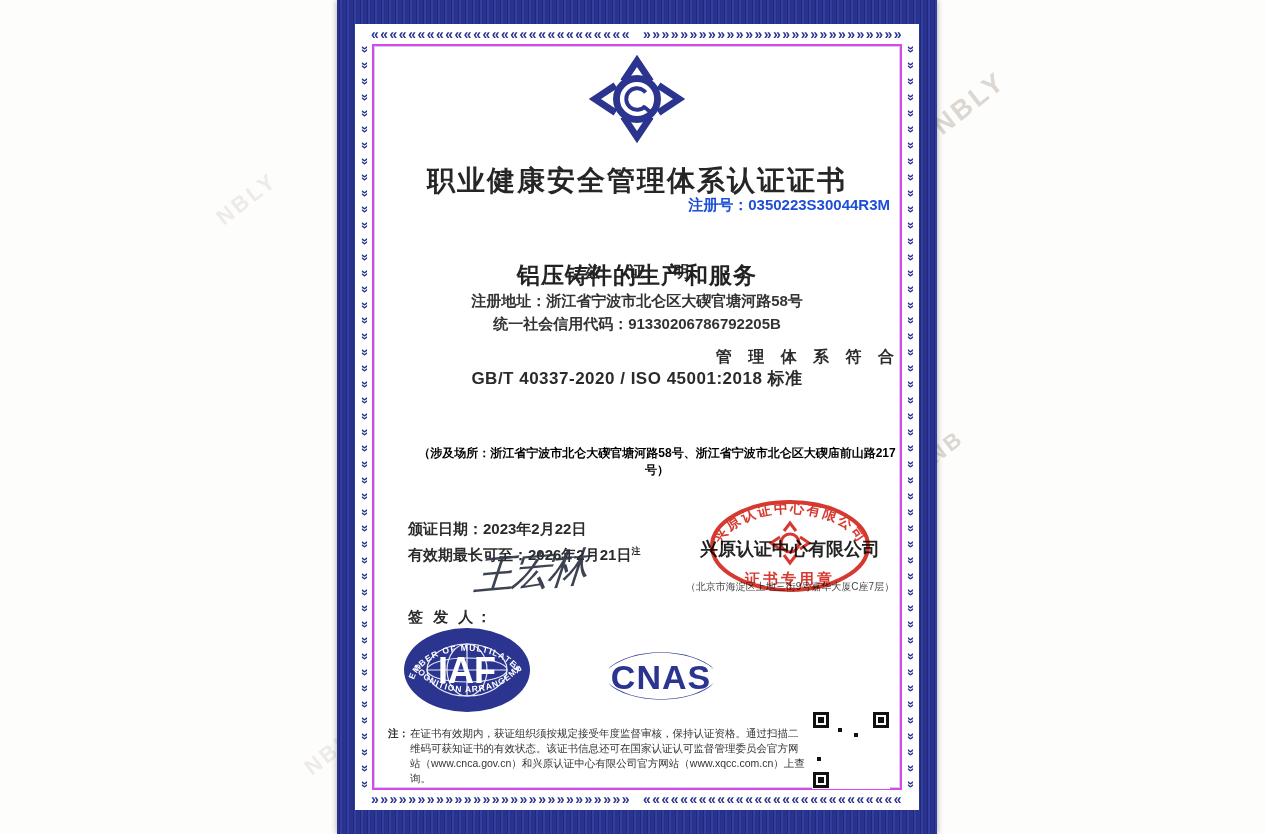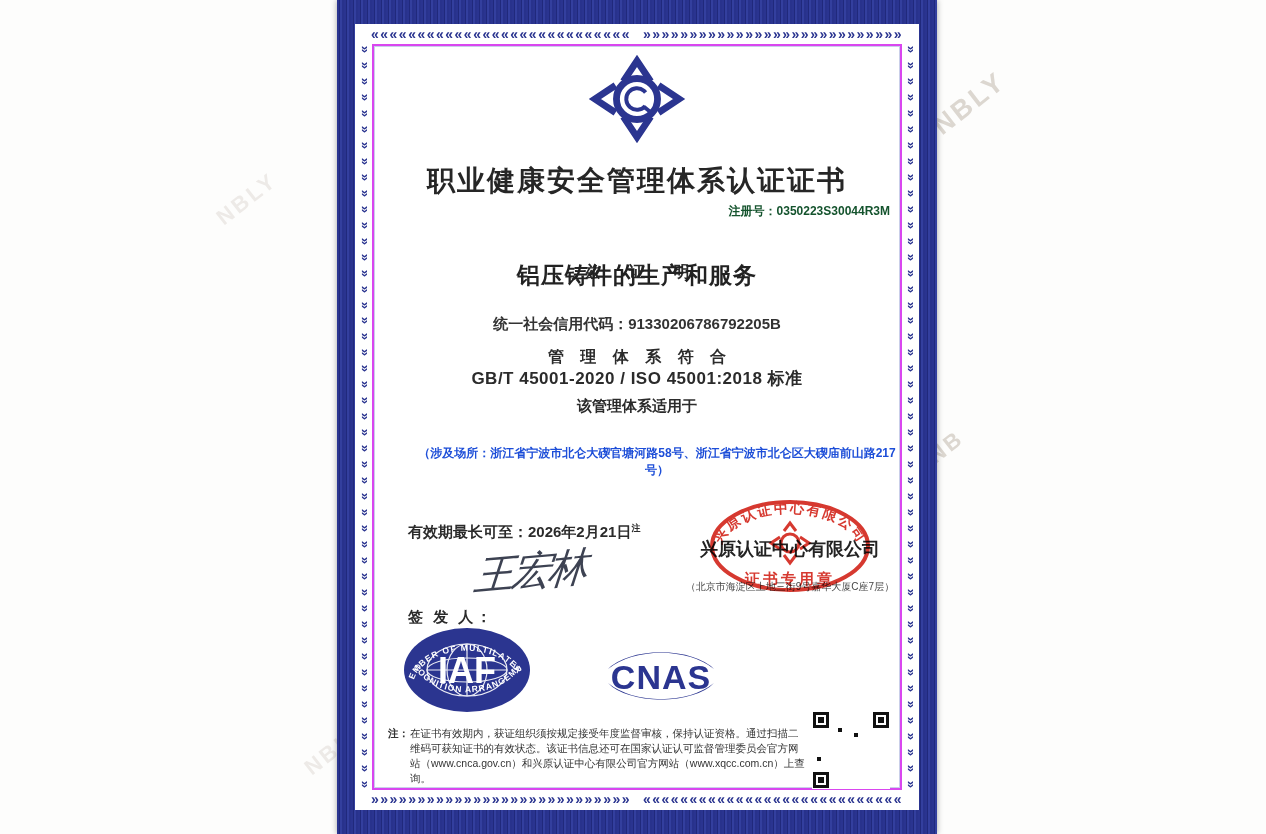--- a/index.html
+++ b/index.html
@@ -25,31 +25,31 @@
   .chevcol-left{left:2px;}
   .chevcol-right{right:2px;}
   .chevcol span{display:block;height:15px;transform:rotate(-90deg);}
   
   .content{position:absolute;left:17px;right:17px;top:20px;bottom:20px;
            border:2px solid #d946ef;box-shadow:inset 0 0 0 1px #c9cfe9;}
   .abs{position:absolute;}
   .ctr{left:0;right:0;text-align:center;}
   
   .title{top:116px;font-size:28px;font-weight:bold;letter-spacing:2px;color:#262626;}
-  .regno{top:157px;right:10px;font-size:12px;font-weight:bold;color:#14532d;}
+  .regno{top:150px;right:10px;font-size:15px;font-weight:bold;color:#1d4ed8;}
   .certify{top:196px;font-size:16px;font-weight:bold;letter-spacing:12px;text-indent:12px;margin-top:20px;}
   .company{top:214px;font-size:23px;font-weight:bold;letter-spacing:1px;color:#222;}
   .line15{font-size:15px;font-weight:600;color:#333;}
   .addr{top:246px;}
   .credit{top:269px;}
-  .conform{top:301px;font-size:16px;font-weight:bold;letter-spacing:6px;text-indent:6px;}
+  .conform{top:301px;font-size:16px;font-weight:bold;letter-spacing:6px;text-indent:6px;text-align:right;}
   .standard{top:321px;font-size:17px;font-weight:bold;letter-spacing:.5px;}
   .scopehead{top:351px;font-size:15px;font-weight:bold;}
   .scope{top:371px;font-size:16px;font-weight:bold;}
-  .sites{top:399px;font-size:12px;font-weight:bold;color:#1d4ed8;padding-left:40px;}
+  .sites{top:399px;font-size:12px;font-weight:bold;color:#000000;padding-left:40px;}
   .dates{left:34px;top:471px;font-size:15px;font-weight:bold;line-height:23px;text-align:left;}
   .sup{font-size:9px;vertical-align:super;}
   .signer{left:34px;top:527px;font-size:15px;font-weight:bold;letter-spacing:3px;margin-top:35px;}
   .signature{left:100px;top:498px;font-family:"DejaVu Serif",serif;font-style:italic;
              font-size:40px;color:#2d3344;transform:rotate(-5deg) skewX(-10deg);letter-spacing:-3px;opacity:.92;}
   .issuer{left:306px;width:220px;top:491px;text-align:center;font-size:18px;font-weight:bold;color:#222;}
   .issuer-addr{left:296px;width:240px;top:534px;text-align:center;font-size:10px;color:#444;}
   .stamp{left:333px;top:452px;width:166px;height:96px;mix-blend-mode:multiply;opacity:.92;}
   .iaf{left:29px;top:581px;width:128px;height:86px;}
   .cnas{left:224px;top:593px;width:126px;height:72px;}
@@ -203,29 +203,30 @@
             <circle cx="50" cy="46" r="11" stroke-dasharray="54 15" transform="rotate(40 50 46)"></circle>
             <path d="M57,54 L66,61"></path>
           </g>
         </svg>
 
         <div class="abs ctr title">职业健康安全管理体系认证证书</div>
         <div class="abs regno">注册号：0350223S30044R3M</div>
 
         <div class="abs ctr certify">兹 证 明</div>
         <div class="abs ctr company">铝压铸件的生产和服务</div>
+        <div class="abs ctr line15 addr">注册地址：浙江省宁波市北仑区大碶官塘河路58号</div>
         <div class="abs ctr line15 credit">统一社会信用代码：91330206786792205B</div>
 
         <div class="abs ctr conform">管 理 体 系 符 合</div>
-        <div class="abs ctr standard">GB/T 45001-2020 / ISO 45001:2018 标准</div>
-
-        <div class="abs ctr scopehead">该管理体系适用于</div>
+        <div class="abs ctr standard">GB/T 40337-2020 / ISO 45001:2018 标准</div>
+
         <div class="abs ctr sites">（涉及场所：浙江省宁波市北仑大碶官塘河路58号、浙江省宁波市北仑区大碶庙前山路217号）</div>
 
         <div class="abs dates">
+          <div>颁证日期：2023年2月22日</div>
           <div><span>有效期最长可至：2026年2月21日</span><span class="sup">注</span></div>
         </div>
 
         <div class="abs signer">签 发 人：</div>
         <div class="abs signature">王宏林</div>
 
         <div class="abs issuer">兴原认证中心有限公司</div>
         <div class="abs issuer-addr">（北京市海淀区上地三街9号嘉华大厦C座7层）</div>
 
         <svg class="abs stamp" viewBox="0 0 166 96">

